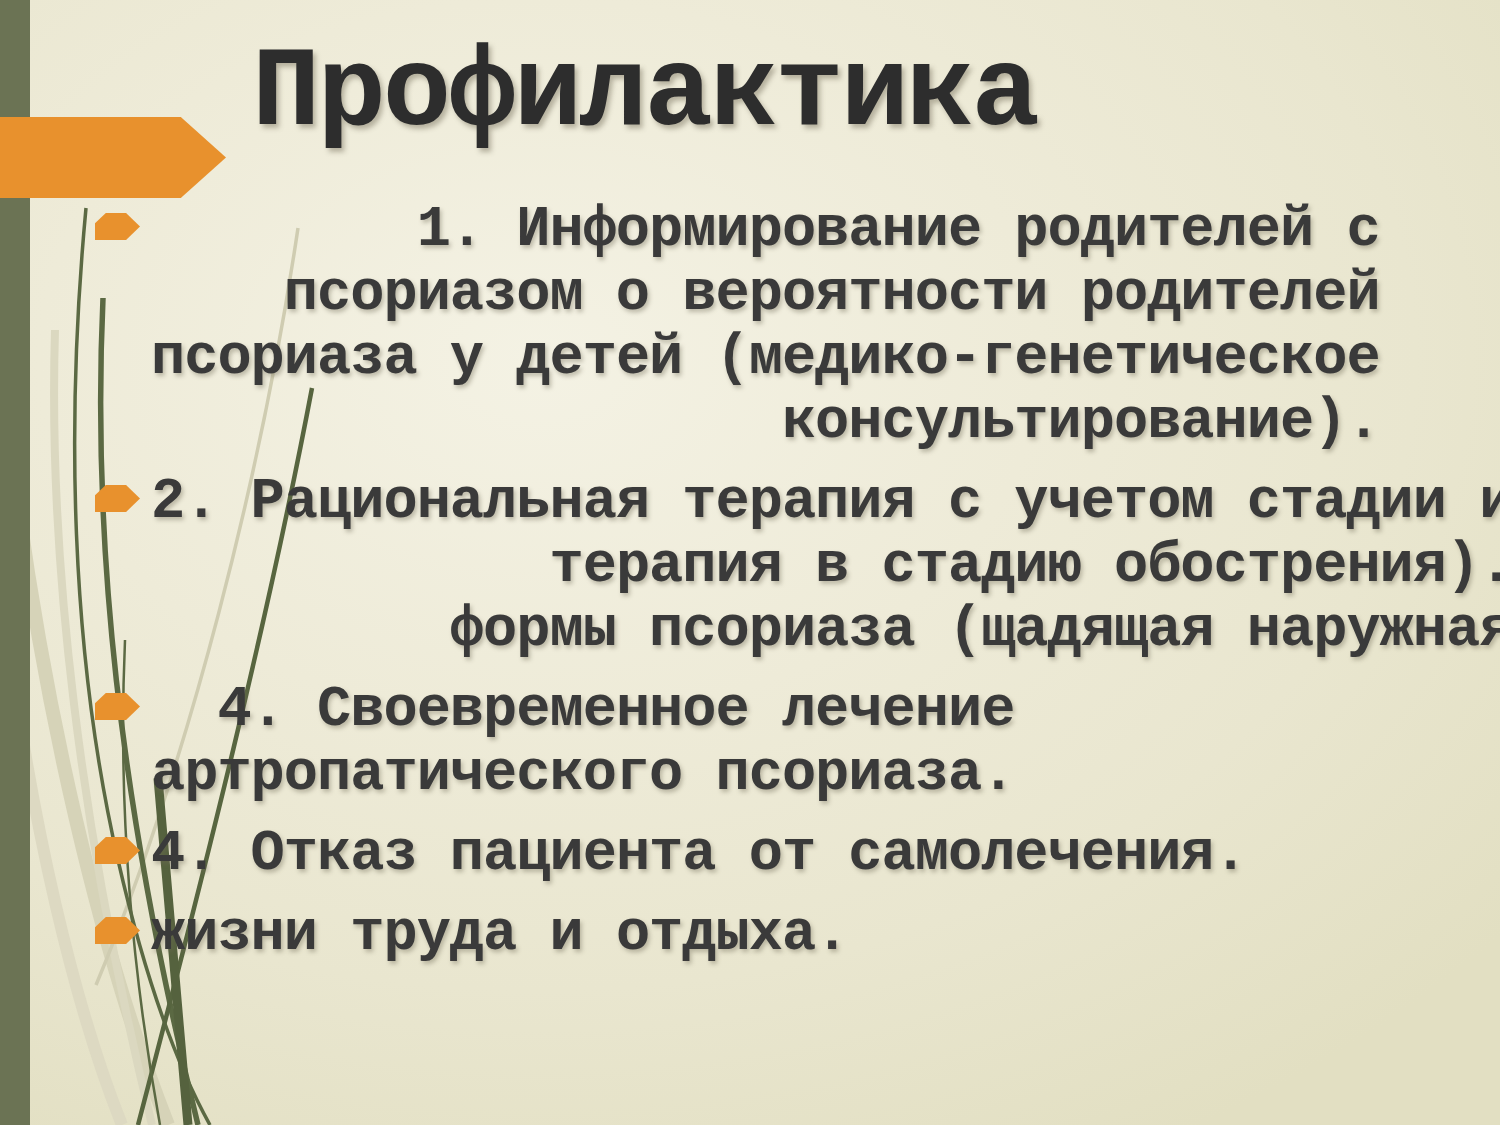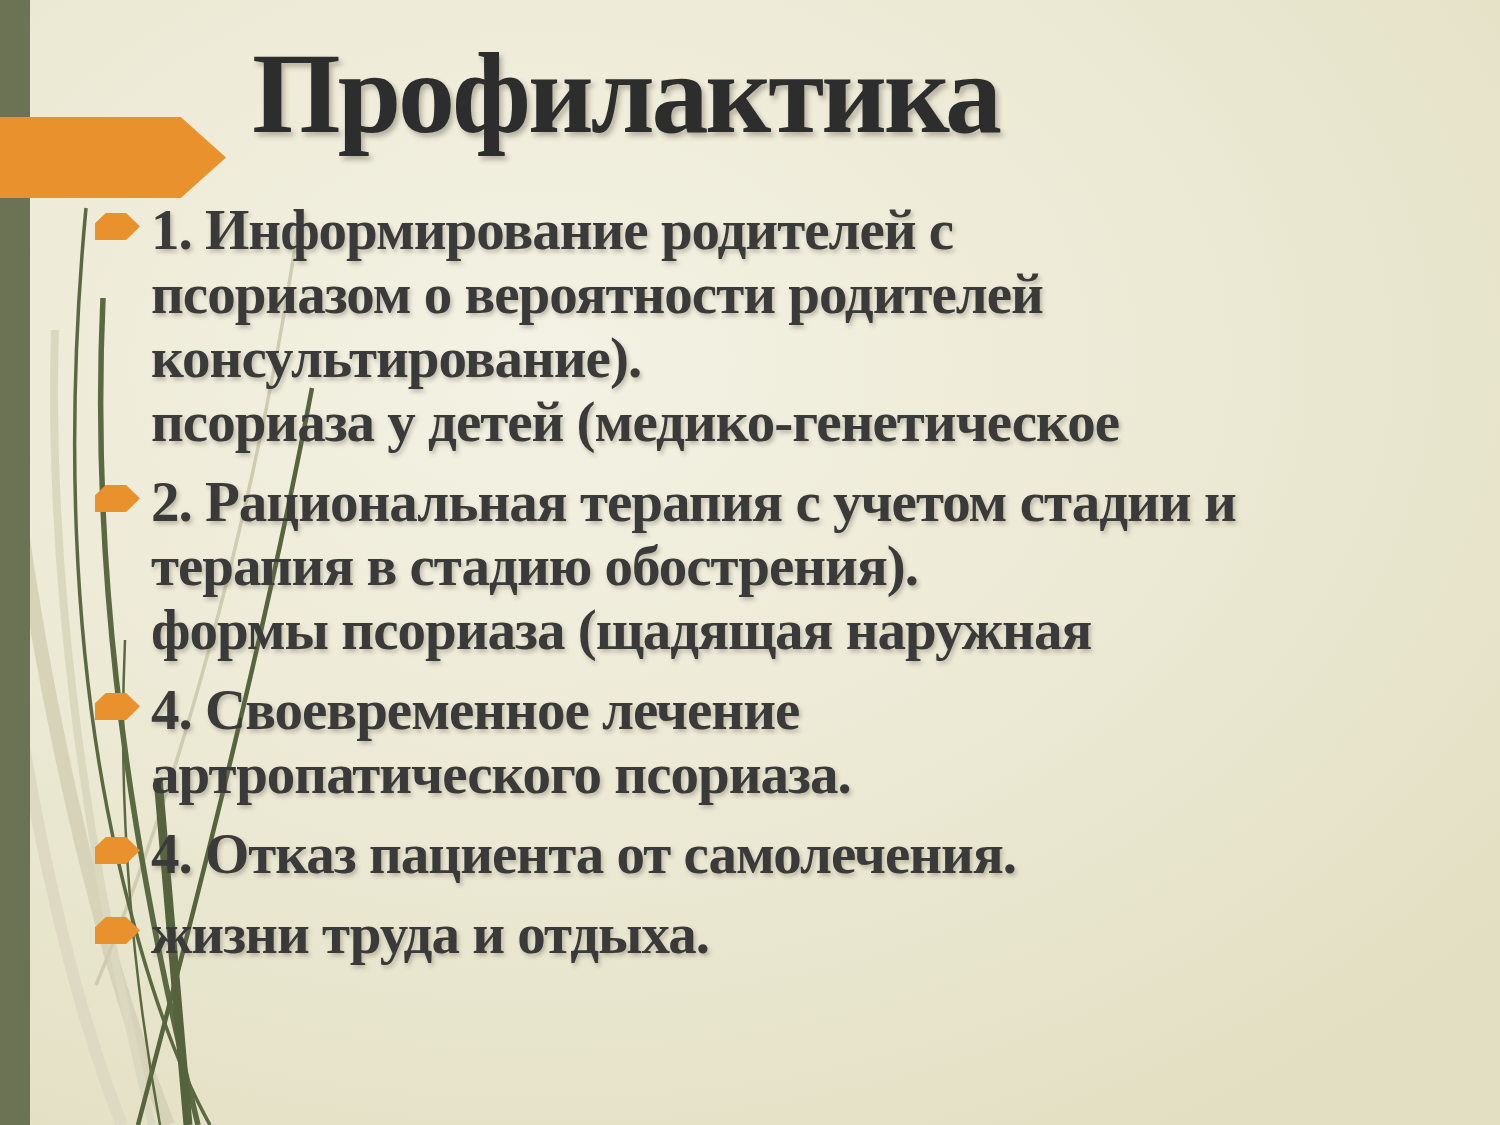--- a/index.html
+++ b/index.html
@@ -1,20 +1,20 @@
 <!DOCTYPE html>
 <html><head>
 <meta charset="utf-8">
 <style>
   html,body{margin:0;padding:0;background:#777;}
   .slide{
     position:relative;
     width:1500px;height:1125px;
     overflow:hidden;
-    font-family:Liberation Serif, serif;
+    font-family:Liberation Mono, monospace;
     background:radial-gradient(ellipse 1250px 900px at 36% 32%,
                #f4f2e4 0%, #eeebd8 40%, #e9e6cf 70%, #e2dfc2 100%);
   }
   .green-bar{
     position:absolute;left:0;top:0;width:30px;height:1125px;
     background:#6b7354;
   }
   .grass{position:absolute;left:0;top:0;}
   .title-arrow{
     position:absolute;left:0;top:117px;width:226px;height:81px;
@@ -25,21 +25,21 @@
     position:absolute;left:252px;top:26px;margin:0;
     font-size:114px;font-weight:bold;letter-spacing:-3px;
     color:#2d2d2d;line-height:1.2;
     text-shadow:3px 4px 5px rgba(110,105,85,0.45);
     white-space:nowrap;
   }
   .bullets{
     position:absolute;left:95px;top:198px;width:1370px;
   }
   .item{
-    display:flex;align-items:flex-start;margin-bottom:16px;
+    display:flex;align-items:flex-start;margin-bottom:16px;text-align:right;
   }
   .marker{
     flex:0 0 auto;width:45px;height:27px;margin:15px 11px 0 0;
     background:#e8912d;
     clip-path:polygon(24% 0,69% 0,100% 50%,69% 100%,0 100%,0 38%);
   }
   .btext{
     font-size:57px;font-weight:bold;line-height:64px;
     color:#3a3a3a;letter-spacing:-1px;
     text-shadow:2px 3px 4px rgba(110,105,85,0.40);
@@ -71,22 +71,22 @@
 
   <h1 class="title">Профилактика</h1>
 
   <div class="bullets">
 
     <div class="item">
       <span class="marker"></span>
       <div class="btext">
         <div>1. Информирование родителей с</div>
         <div>псориазом о вероятности родителей</div>
+        <div>псориаза у детей (медико-генетическое</div>
         <div>консультирование).</div>
-        <div>псориаза у детей (медико-генетическое</div>
       </div>
     </div>
 
     <div class="item">
       <span class="marker"></span>
       <div class="btext">
         <div>2. Рациональная терапия с учетом стадии и</div>
         <div>терапия в стадию обострения).</div>
         <div>формы псориаза (щадящая наружная</div>
       </div>

